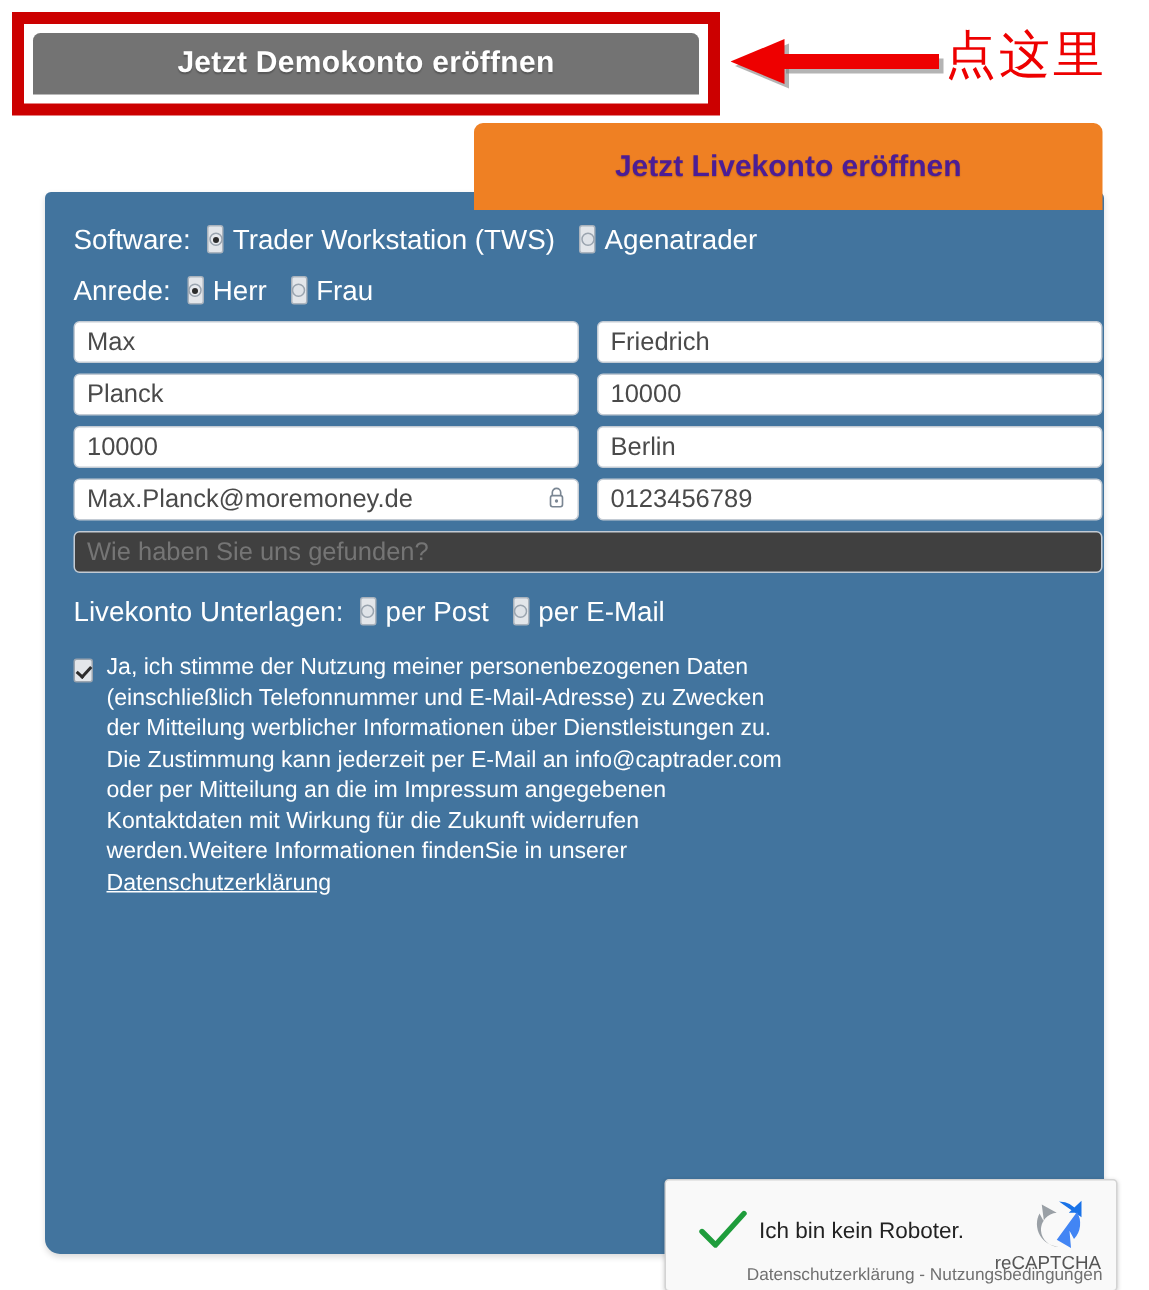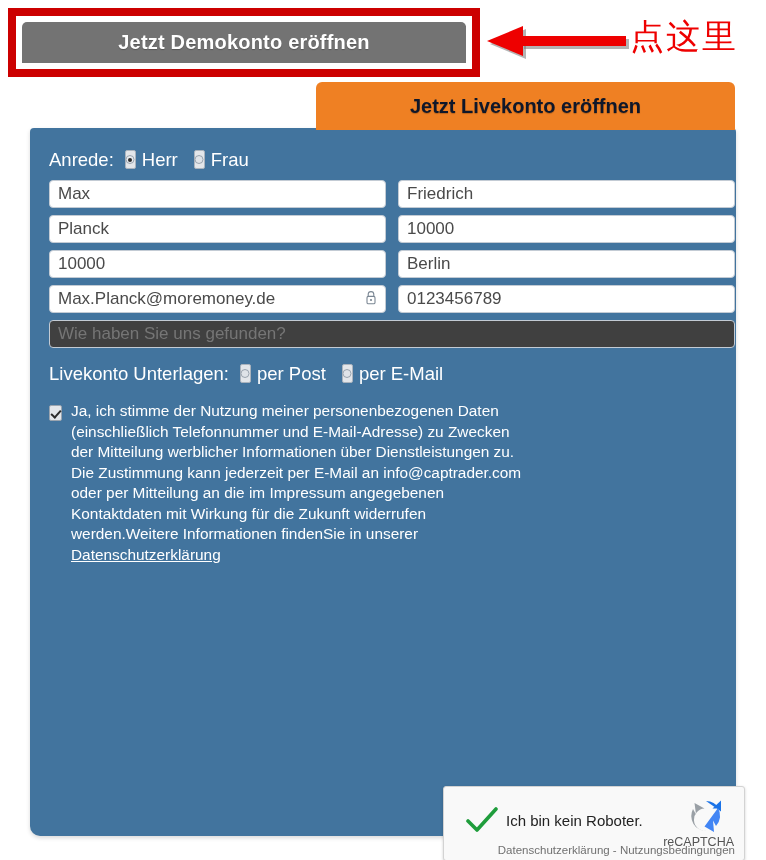--- a/index.html
+++ b/index.html
@@ -66,24 +66,24 @@
     z-index: 45;
     white-space: nowrap;
   }
 
   
   #live-tab {
     position: absolute;
     left: 316px;
     top: 82px;
     width: 419px;
-    height: 48px;
+    height: 58px;
     background: #ef8023;
     border-radius: 6px 6px 0 0;
-    color: #0f172a;
+    color: #4c1d95;
     font-weight: bold;
     font-size: 20px;
     display: flex;
     align-items: center;
     justify-content: center;
     z-index: 10;
     text-shadow: 0 1px 1px rgba(0,0,0,.22);
   }
 
   
@@ -324,20 +324,31 @@
 
 <div id="chinese-note">点这里</div>
 
 <div id="live-tab">
   <span>Jetzt Livekonto eröffnen</span>
 </div>
 
 <div id="form-panel">
 
   
+  <div class="radio-row">
+    <span class="rowlabel">Software:</span>
+    <label class="radio-opt">
+      <span class="radio-box checked"></span>
+      <span class="rlabel">Trader Workstation (TWS)</span>
+    </label>
+    <label class="radio-opt">
+      <span class="radio-box"></span>
+      <span class="rlabel">Agenatrader</span>
+    </label>
+  </div>
 
   
   <div class="radio-row">
     <span class="rowlabel">Anrede:</span>
     <label class="radio-opt">
       <span class="radio-box checked"></span>
       <span class="rlabel">Herr</span>
     </label>
     <label class="radio-opt">
       <span class="radio-box"></span>

